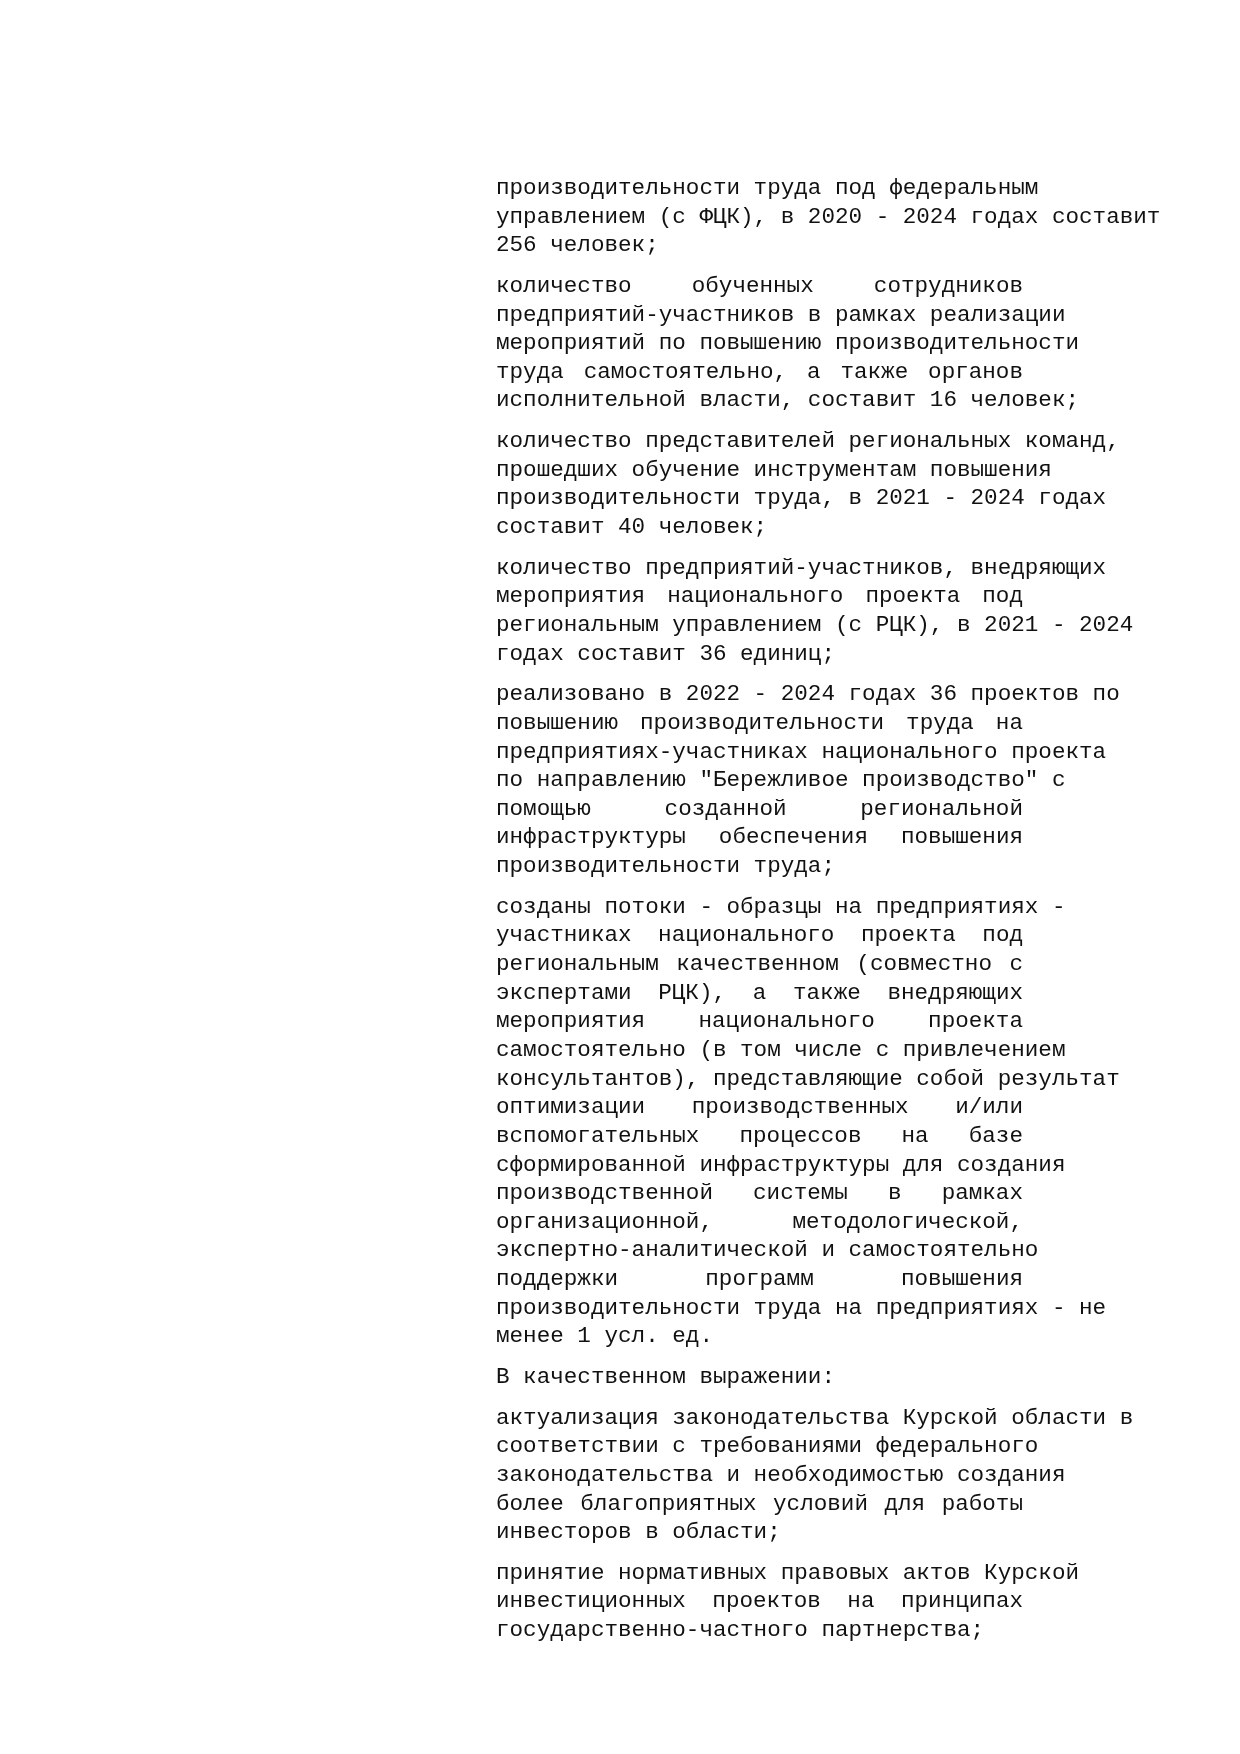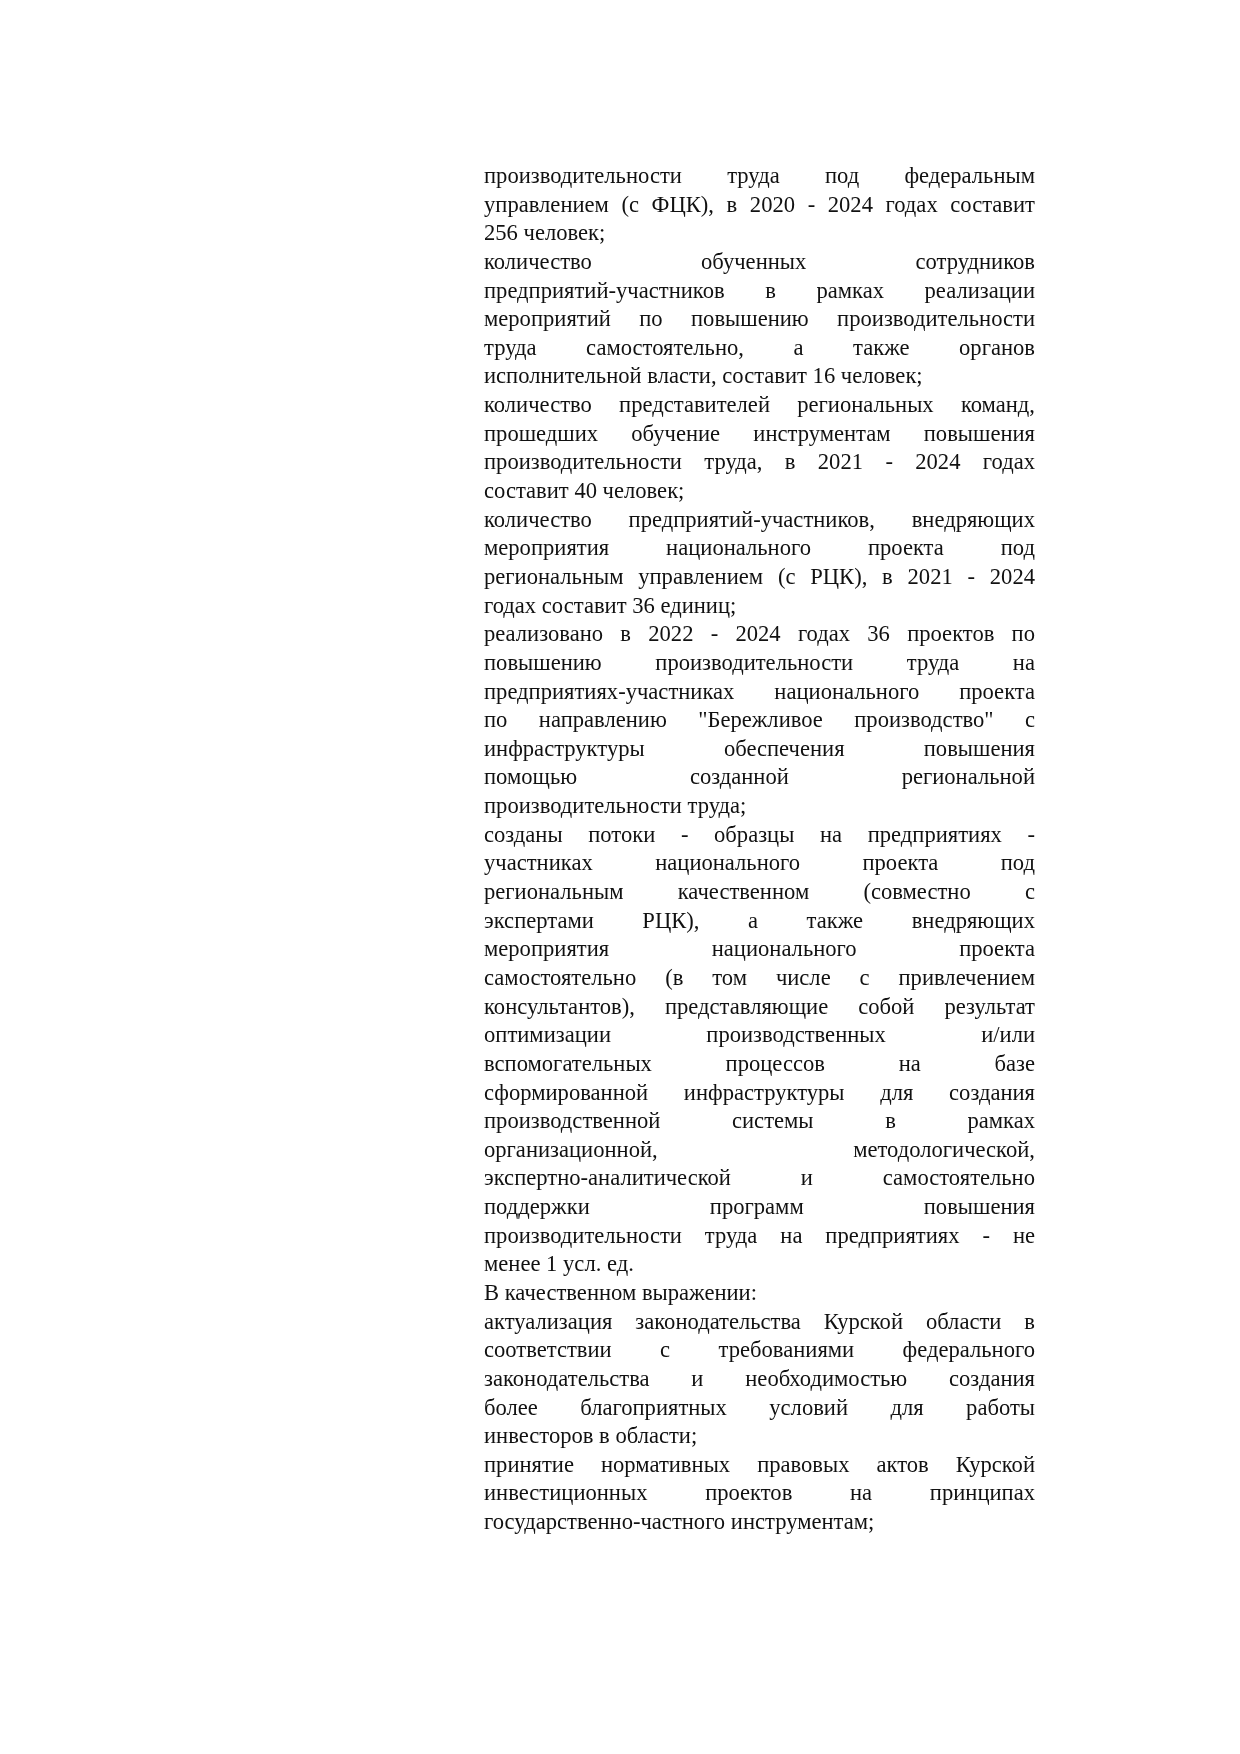--- a/index.html
+++ b/index.html
@@ -17,22 +17,23 @@
       position: absolute;
       left: 484px;
       top: 162px;
       width: 551px;
       font-family: "Liberation Serif", "DejaVu Serif", serif;
       font-size: 22.6px;
       line-height: 28.65px;
       color: #111111;
     }
     .para {
-      margin: 0;
+      margin: 12px;
       padding: 0;
+      font-family: Liberation Mono, monospace;
     }
     .line {
       display: block;
       height: 28.65px;
       white-space: nowrap;
       text-align: justify;
       text-align-last: justify;
       overflow: visible;
     }
     .line.last {
@@ -70,22 +71,22 @@
     <span class="line">мероприятия национального проекта под</span>
     <span class="line">региональным управлением (с РЦК), в 2021 - 2024</span>
     <span class="line last">годах составит 36 единиц;</span>
   </div>
 
   <div class="para">
     <span class="line">реализовано в 2022 - 2024 годах 36 проектов по</span>
     <span class="line">повышению производительности труда на</span>
     <span class="line">предприятиях-участниках национального проекта</span>
     <span class="line">по направлению "Бережливое производство" с</span>
+    <span class="line">помощью созданной региональной</span>
     <span class="line">инфраструктуры обеспечения повышения</span>
-    <span class="line">помощью созданной региональной</span>
     <span class="line last">производительности труда;</span>
   </div>
 
   <div class="para">
     <span class="line">созданы потоки - образцы на предприятиях -</span>
     <span class="line">участниках национального проекта под</span>
     <span class="line">региональным качественном (совместно с</span>
     <span class="line">экспертами РЦК), а также внедряющих</span>
     <span class="line">мероприятия национального проекта</span>
     <span class="line">самостоятельно (в том числе с привлечением</span>
@@ -109,16 +110,16 @@
     <span class="line">актуализация законодательства Курской области в</span>
     <span class="line">соответствии с требованиями федерального</span>
     <span class="line">законодательства и необходимостью создания</span>
     <span class="line">более благоприятных условий для работы</span>
     <span class="line last">инвесторов в области;</span>
   </div>
 
   <div class="para">
     <span class="line">принятие нормативных правовых актов Курской</span>
     <span class="line">инвестиционных проектов на принципах</span>
-    <span class="line last">государственно-частного инструментам;</span>
+    <span class="line last">государственно-частного партнерства;</span>
   </div>
 
 </div>
 
 </body></html>

